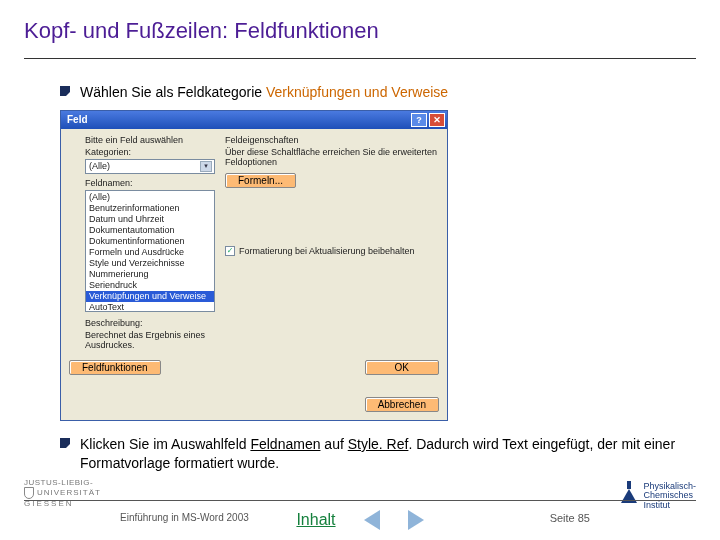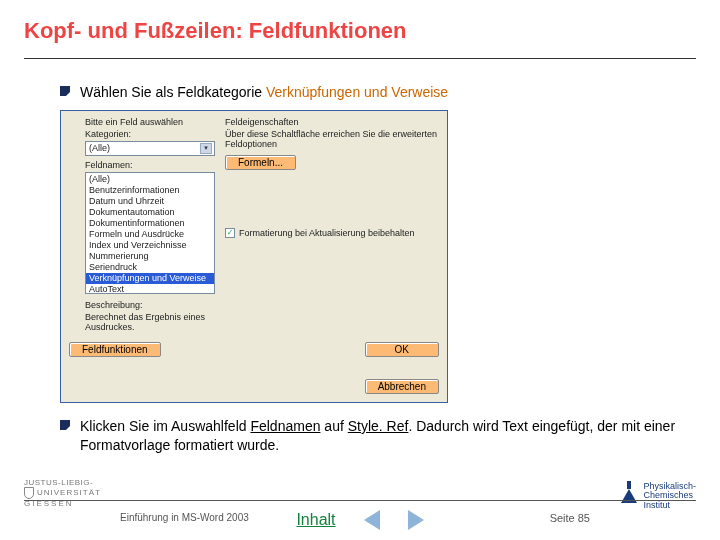--- a/index.html
+++ b/index.html
@@ -5,22 +5,22 @@
   * { box-sizing: border-box; margin: 0; padding: 0; }
   body {
     width: 720px; height: 540px;
     font-family: Arial, Helvetica, sans-serif;
     background: #fff;
     position: relative;
     overflow: hidden;
   }
   .slide-title {
     font-size: 22px;
-    font-weight: bold;
-    color: #ef4444;
+    font-weight: normal;
+    color: #4c1d95;
     padding: 18px 0 8px 24px;
   }
   .title-rule {
     border: none;
     border-top: 1px solid #333;
     margin: 6px 24px 0 24px;
   }
   .content {
     padding: 24px 24px 0 60px;
   }
@@ -193,38 +193,45 @@
 
   <div class="bullet-item">
     <div class="bullet-sq"></div>
     <div>
       <span>Wählen Sie als Feldkategorie </span><span class="accent">Verknüpfungen und Verweise</span>
     </div>
   </div>
 
   <div class="dialog-wrap">
     <div class="dialog">
+      <div class="dlg-titlebar">
+        <span>Feld</span>
+        <div class="dlg-titlebar-btns">
+          <div class="tb-btn">?</div>
+          <div class="tb-btn close">✕</div>
+        </div>
+      </div>
       <div class="dlg-body">
         <div class="dlg-row">
           <div class="dlg-left">
             <div class="dlg-label">Bitte ein Feld auswählen</div>
             <div class="dlg-label">Kategorien:</div>
             <div class="combo">
               <span>(Alle)</span>
               <span class="combo-arrow">▾</span>
             </div>
             <div class="dlg-label" style="margin-top:4px;">Feldnamen:</div>
             <div class="listbox">
               <div class="li">(Alle)</div>
               <div class="li">Benutzerinformationen</div>
               <div class="li">Datum und Uhrzeit</div>
               <div class="li">Dokumentautomation</div>
               <div class="li">Dokumentinformationen</div>
               <div class="li">Formeln und Ausdrücke</div>
-              <div class="li">Index und Verzeichnisse</div>
+              <div class="li">Style und Verzeichnisse</div>
               <div class="li">Nummerierung</div>
               <div class="li">Seriendruck</div>
               <div class="li sel">Verknüpfungen und Verweise</div>
               <div class="li">AutoText</div>
 
             </div>
             <div class="desc-area">
               <div class="dlg-label">Beschreibung:</div>
               <div class="dlg-label">Berechnet das Ergebnis eines Ausdruckes.</div>
             </div>

